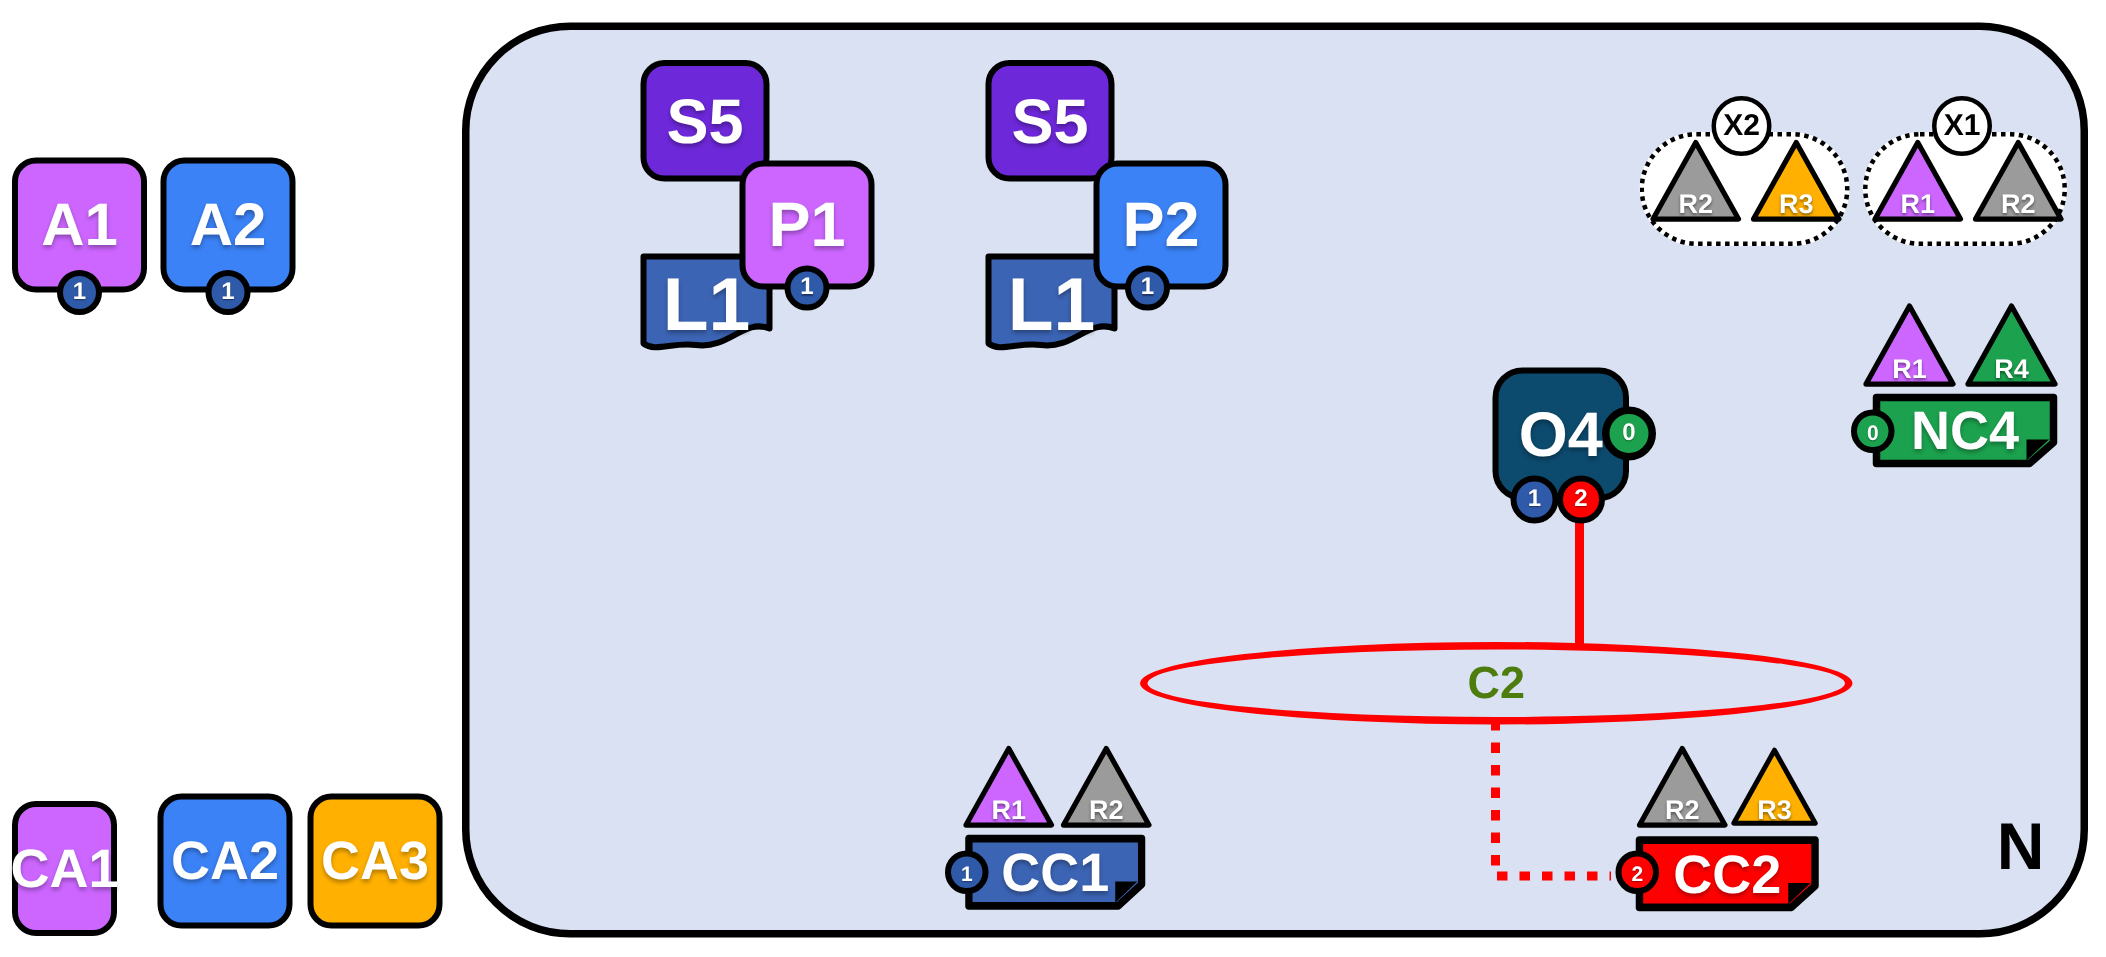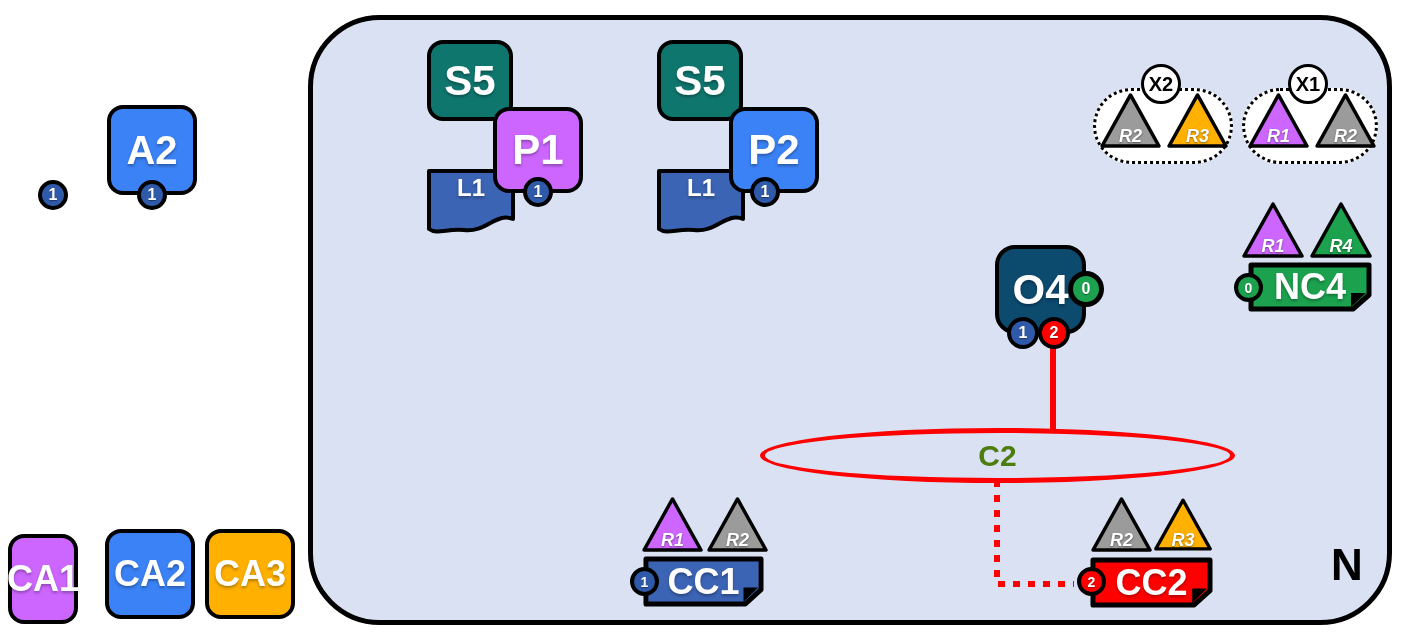--- a/index.html
+++ b/index.html
@@ -9,21 +9,21 @@
   }
   .abs{position:absolute; box-sizing:border-box;}
   
   .box{
     border:4px solid #000; border-radius:16px; color:#fff;
     display:flex; align-items:center; justify-content:center;
     text-shadow:0 2px 3px rgba(0,0,0,.30);
   }
   .purple{background:#CC66FF;}
   .gray{background:#3b82f6;}
-  .blue{background:#0f766e;}
+  .blue{background:#6d28d9;}
   .green{background:#0c4a6e;}
   .amber{background:#FFB000;}
   
   .badge{
     border:4px solid #000; border-radius:50%; background:#2E5AA9; color:#fff;
     display:flex; align-items:center; justify-content:center;
     font-size:16px; text-shadow:0 1px 1px rgba(0,0,0,.4);
   }
   .badge.red{background:#FF0000;}
   .badge.greenb{background:#1CA24E;}
@@ -32,39 +32,39 @@
     left:308px; top:15px; width:1084px; height:610px;
     background:#D9E1F2; border:5px solid #000; border-radius:72px;
   }
   
   .pool{background:#fff; border:3px dotted #000; border-radius:40px;}
   .pool-circle{
     background:#fff; border:3.5px solid #000; border-radius:50%;
     color:#000; font-size:20px; display:flex; align-items:center; justify-content:center;
   }
   
-  .tri{pointer-events:none;font-style:italic;}
+  .tri{pointer-events:none;}
   .tri svg{display:block; width:100%; height:100%; overflow:visible;}
   .tri-label{
     position:absolute; left:0; right:0; bottom:2px; text-align:center;
     font-size:18px; color:#fff; text-shadow:0 1px 2px rgba(0,0,0,.45);
   }
   
   .shape-label{
     position:absolute; inset:0; display:flex; align-items:center; justify-content:center;
     color:#fff; text-shadow:0 2px 3px rgba(0,0,0,.30);
   }
   
   .ellipse{
     border:5px solid #FF0000; border-radius:50%;
     display:flex; align-items:center; justify-content:center;
     color:#4d7c0f; font-size:30px;
   }
   .n-label{color:#000; font-size:44px;}
-  .f40{font-size:40px;} .f42{font-size:42px;} .f38{font-size:24px;}
+  .f40{font-size:40px;} .f42{font-size:42px;} .f38{font-size:50px;}
   .f36{font-size:36px;} .f28{font-size:36px;}
 </style>
 </head>
 <body>
 
 <div class="canvas">
 
   <div class="abs node-bg"></div>
   <div class="abs n-label" style="left:1312px; top:540px; width:70px; text-align:center;">N</div>
 
@@ -218,20 +218,23 @@
     <svg viewBox="0 0 124 50" preserveAspectRatio="none" style="display:block;width:100%;height:100%;">
       <path d="M3,3 H121 V33 L105,47 H3 Z" fill="#FF0000" stroke="#000" stroke-width="5" stroke-linejoin="round"></path>
       <polygon points="103,45 118,31 103,31" fill="#000"></polygon>
     </svg>
     <div class="shape-label f28">CC2</div>
   </div>
   <div class="abs badge red" style="left:1077px; top:567px; width:29px; height:29px; font-size:14px;">
     <span>2</span>
   </div>
 
+  <div class="abs box purple f40" style="left:8px; top:105px; width:90px; height:90px;">
+    <span>A1</span>
+  </div>
   <div class="abs badge" style="left:38px; top:180px; width:30px; height:30px;">
     <span>1</span>
   </div>
   <div class="abs box gray f40" style="left:107px; top:105px; width:90px; height:90px;">
     <span>A2</span>
   </div>
   <div class="abs badge" style="left:137px; top:180px; width:30px; height:30px;">
     <span>1</span>
   </div>
 

